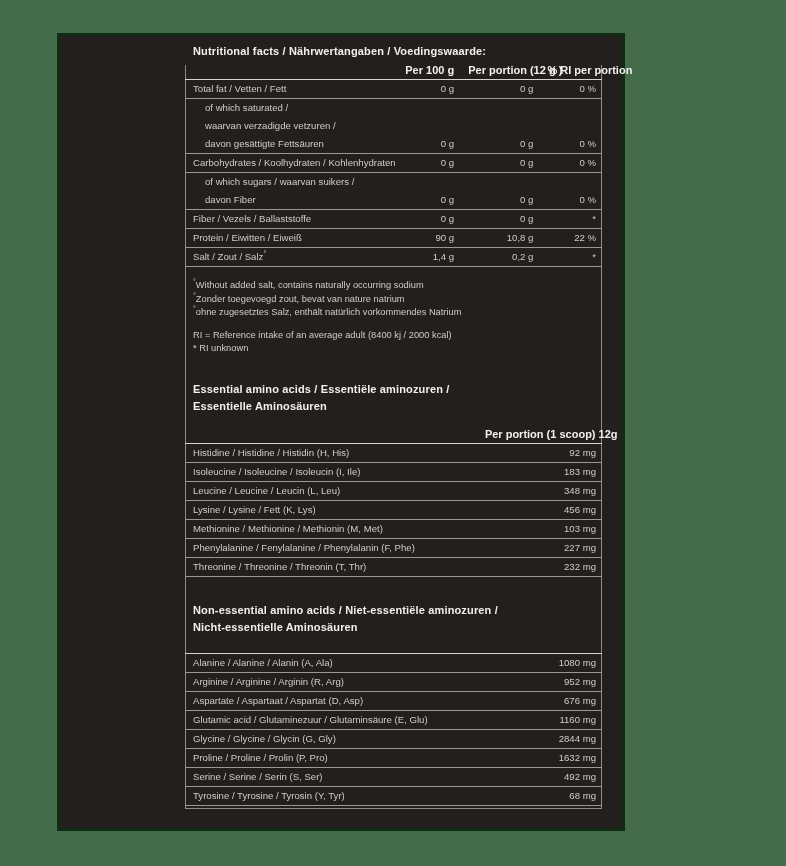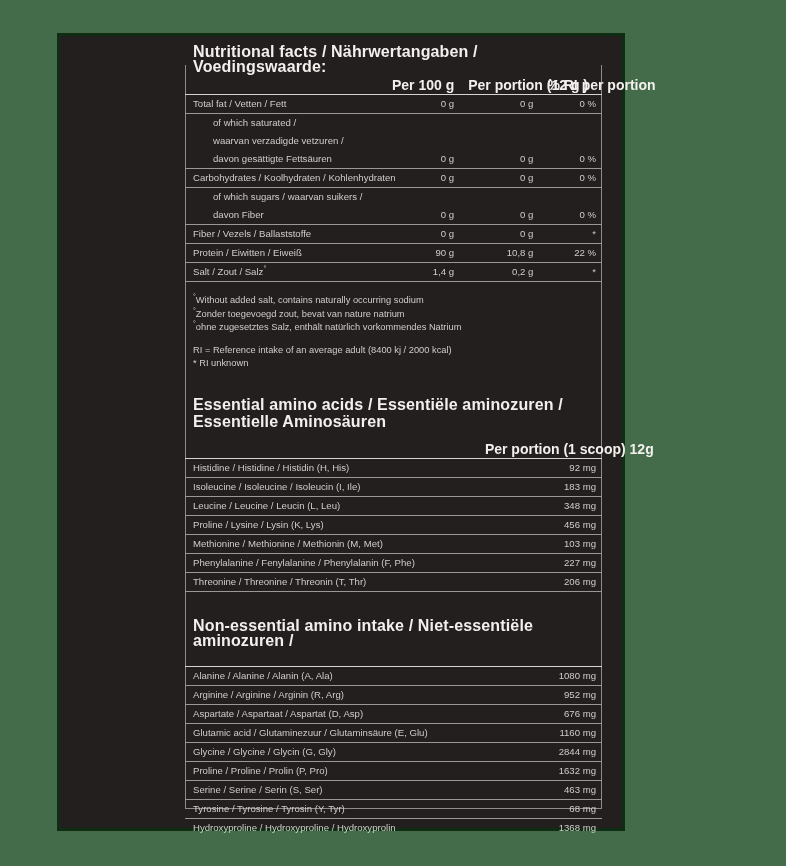--- a/index.html
+++ b/index.html
@@ -30,45 +30,45 @@
   }
 
   #content {
     position:absolute;
     left:125px; top:8px;
     width:417px;
   }
 
   .sec-title {
     color:#f2efed;
-    font-size:16px;
+    font-size:11px;
     font-weight:bold;
     letter-spacing:.15px;
     padding:0 0 2px 8px;
     line-height:15px;
   }
 
   table { border-collapse:collapse; width:100%; table-layout:fixed; }
 
   td, th {
     color:#cfccc9;
     font-size:9.6px;
     font-weight:normal;
     text-align:left;
     padding:3px 0 3px 8px;
     line-height:12px;
     vertical-align:bottom;
     white-space:nowrap;
   }
-  th { color:#f2efed; font-weight:bold; font-size:14px; }
+  th { color:#f2efed; font-weight:bold; font-size:11px; }
 
   .num { text-align:right; padding-right:6px; }
   .rule td, .rule th { border-bottom:1px solid #9a9794; }
   .thickrule td, .thickrule th { border-bottom:1px solid #d6d3d0; }
-  .indent { padding-left:28px; }
+  .indent { padding-left:20px; }
   .noline td { border-bottom:none; }
 
   sup { font-size:7px; vertical-align:super; line-height:0; }
 
   .notes {
     color:#cfccc9;
     font-size:9.3px;
     line-height:13.6px;
     padding:12px 0 0 8px;
   }
@@ -191,41 +191,42 @@
           </tr>
         <tr class="rule">
             <td>Isoleucine / Isoleucine / Isoleucin (I, Ile)</td>
             <td class="num">183 mg</td>
           </tr>
         <tr class="rule">
             <td>Leucine / Leucine / Leucin (L, Leu)</td>
             <td class="num">348 mg</td>
           </tr>
         <tr class="rule">
-            <td>Proline / Lysine / Lysin (K, Lys)</td>
+            <td>Lysine / Lysine / Fett (K, Lys)</td>
             <td class="num">456 mg</td>
           </tr>
         <tr class="rule">
             <td>Methionine / Methionine / Methionin (M, Met)</td>
             <td class="num">103 mg</td>
           </tr>
         <tr class="rule">
             <td>Phenylalanine / Fenylalanine / Phenylalanin (F, Phe)</td>
             <td class="num">227 mg</td>
           </tr>
         <tr class="rule">
             <td>Threonine / Threonine / Threonin (T, Thr)</td>
-            <td class="num">206 mg</td>
+            <td class="num">232 mg</td>
           </tr>
       </tbody>
     </table>
 
     <div class="spacer-lg"></div>
 
-    <div class="sec-title">Non-essential amino intake / Niet-essentiële aminozuren /</div>
+    <div class="sec-title">Non-essential amino acids / Niet-essentiële aminozuren /</div>
+    <div class="sec-title">Nicht-essentielle Aminosäuren</div>
 
     <div class="spacer-md"></div>
 
     <table>
       <tbody>
         <tr class="rule">
             <td style="width:70%;border-top:1px solid #d6d3d0">Alanine / Alanine / Alanin (A, Ala)</td>
             <td class="num" style="width:30%;border-top:1px solid #d6d3d0">1080 mg</td>
           </tr>
         <tr class="rule">
@@ -243,27 +244,23 @@
         <tr class="rule">
             <td>Glycine / Glycine / Glycin (G, Gly)</td>
             <td class="num">2844 mg</td>
           </tr>
         <tr class="rule">
             <td>Proline / Proline / Prolin (P, Pro)</td>
             <td class="num">1632 mg</td>
           </tr>
         <tr class="rule">
             <td>Serine / Serine / Serin (S, Ser)</td>
-            <td class="num">463 mg</td>
+            <td class="num">492 mg</td>
           </tr>
         <tr class="rule">
             <td>Tyrosine / Tyrosine / Tyrosin (Y, Tyr)</td>
             <td class="num">68 mg</td>
           </tr>
-        <tr class="noline">
-            <td>Hydroxyproline / Hydroxyproline / Hydroxyprolin</td>
-            <td class="num">1368 mg</td>
-          </tr>
       </tbody>
     </table>
 
   </div>
 </div>
 
 </body></html>

